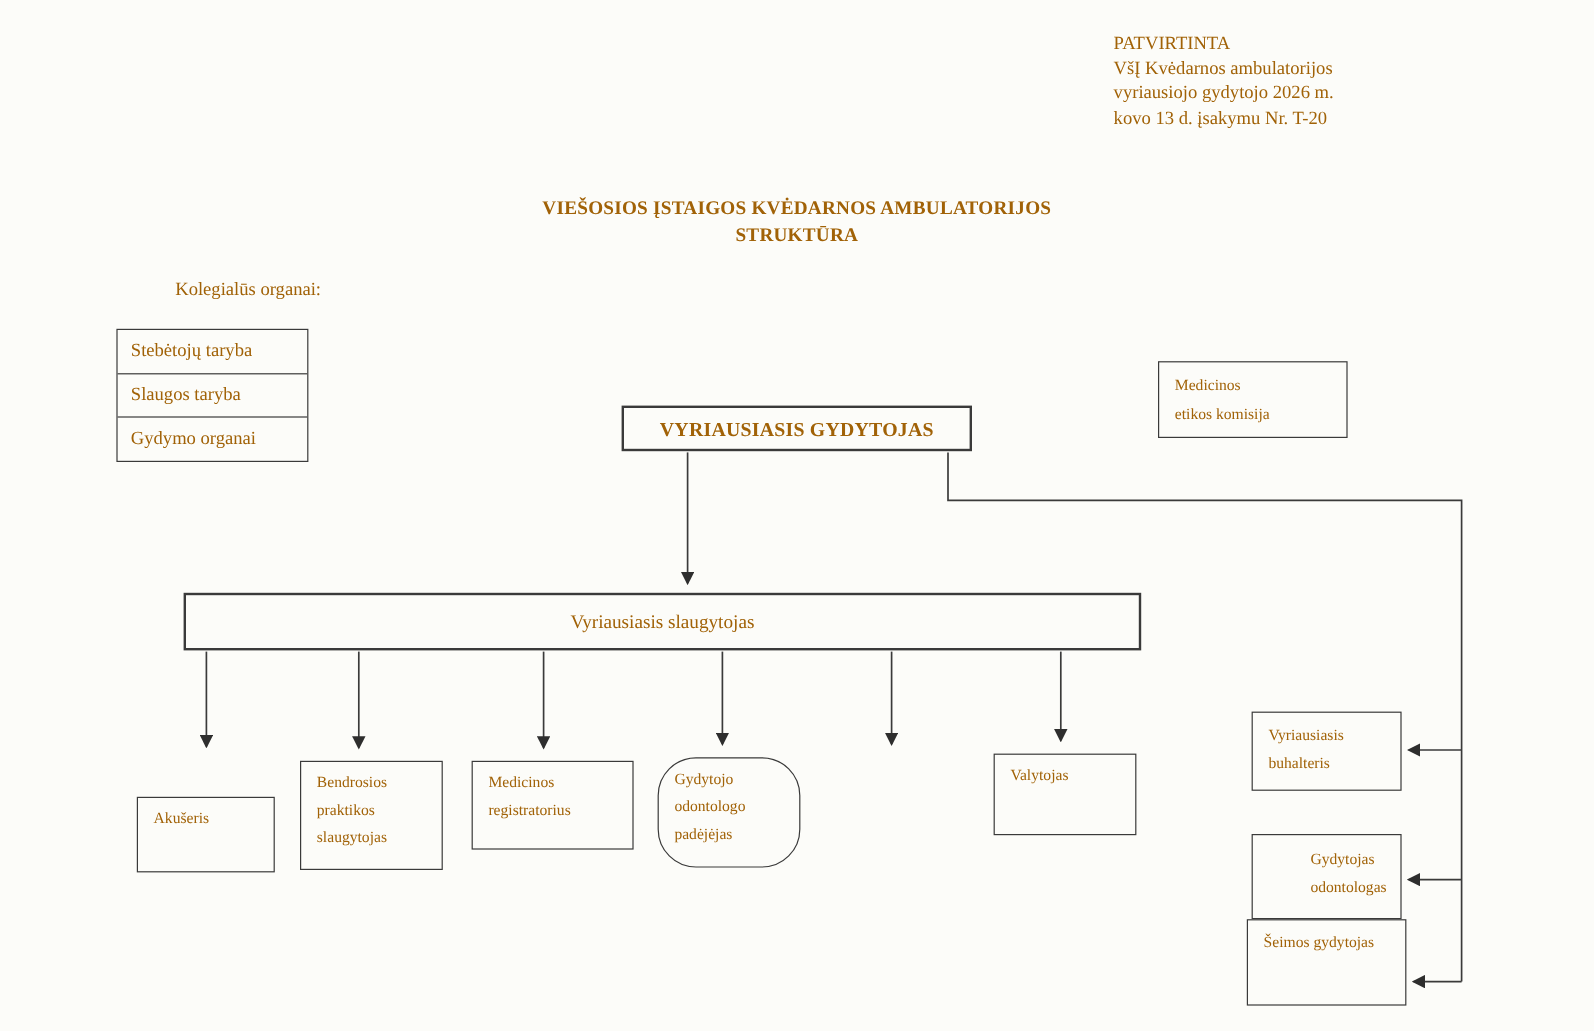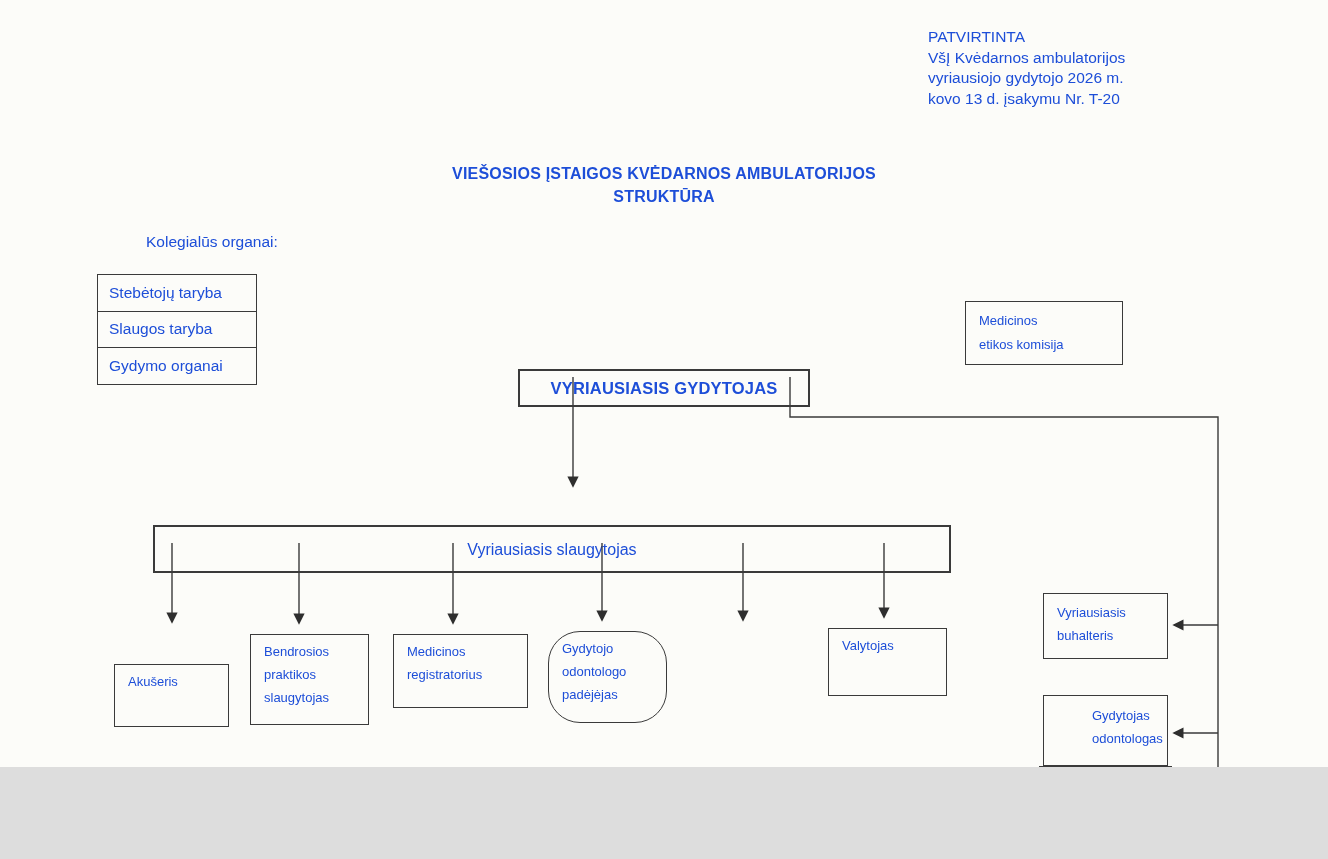--- a/index.html
+++ b/index.html
@@ -1,29 +1,29 @@
 <!DOCTYPE html>
 <html><head>
 <meta charset="utf-8">
 <style>
   html,body{margin:0;padding:0;background:#ddd;}
   .page{
-    position:relative;width:1328px;height:767px;background:#fcfcf9;
-    font-family:Liberation Sans, sans-serif;color:#1d4ed8;
+    position:relative;width:1328px;height:859px;background:#fcfcf9;
+    font-family:Liberation Serif, serif;color:#a16207;
     overflow:hidden;
   }
   .abs{position:absolute;}
   
   .box{
     position:absolute;box-sizing:border-box;background:#fcfcf9;
     border:1.5px solid #3a3a3a;
     font-size:13px;line-height:23px;
     padding:5px 8px 4px 13px;
   }
-  .flexcenter{display:flex;align-items:center;justify-content:center;text-align:center;padding:0;margin-top:31px;}
+  .flexcenter{display:flex;align-items:center;justify-content:center;text-align:center;padding:0;}
 
   
   .approval{left:928px;top:27px;font-size:15.5px;line-height:20.5px;white-space:nowrap;}
 
   
   .title{left:0;top:162px;width:1328px;text-align:center;font-weight:bold;
          font-size:16px;line-height:23px;letter-spacing:.2px;}
 
   
   .collegial-label{left:98px;top:233px;font-size:15.5px;margin-left:48px;}

